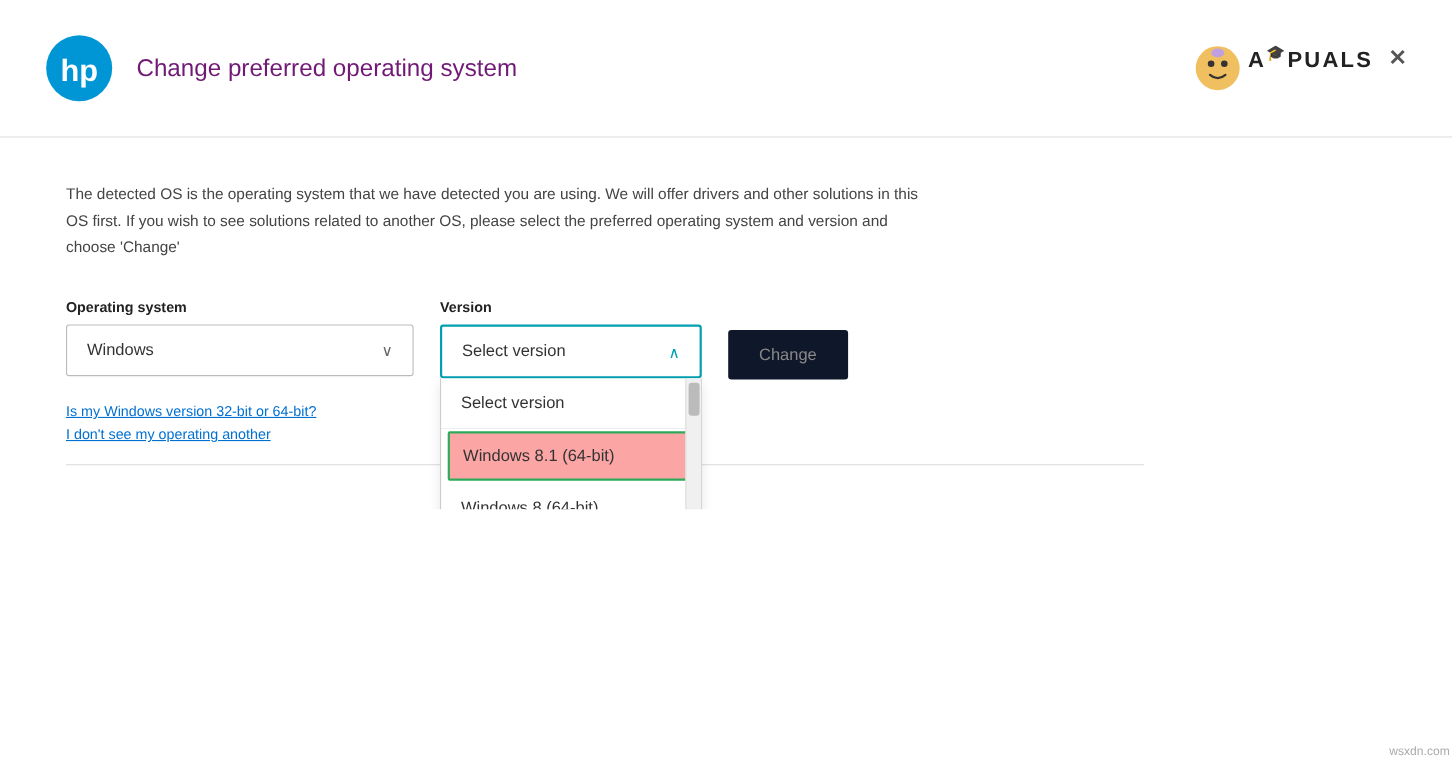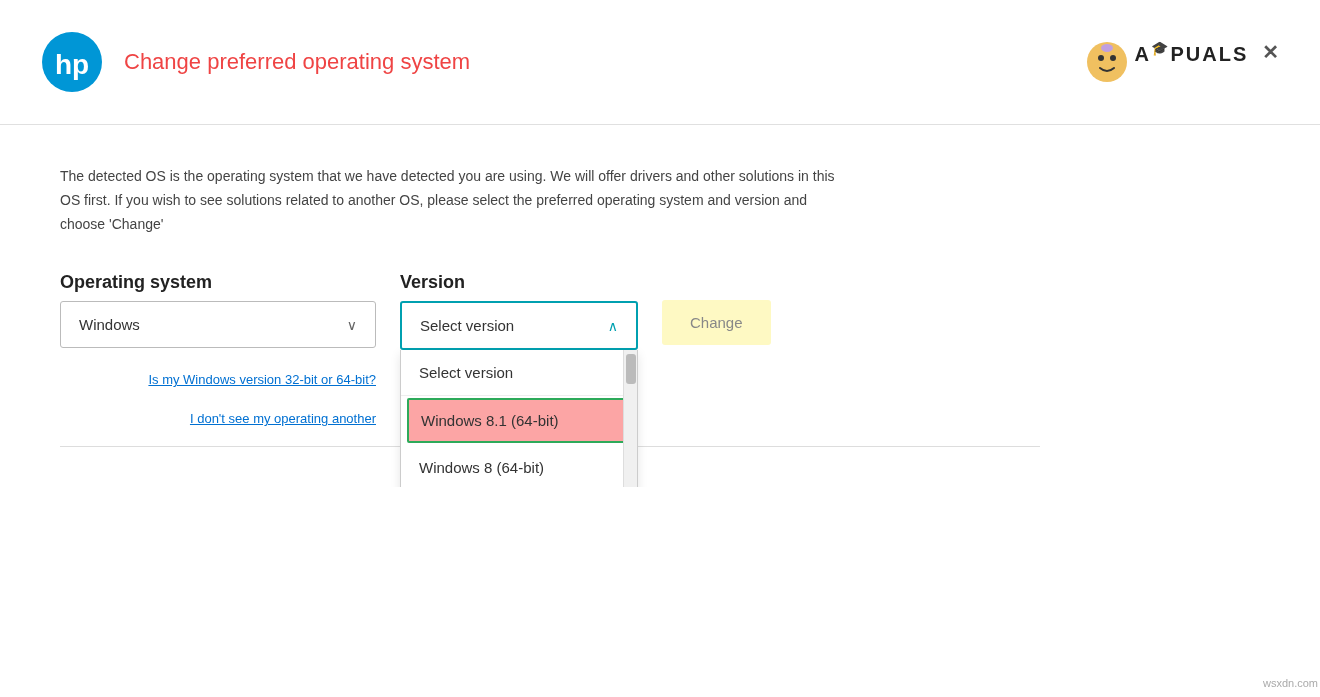--- a/index.html
+++ b/index.html
@@ -20,21 +20,21 @@
       gap: 20px;
     }
     .hp-logo {
       width: 64px;
       height: 64px;
       flex-shrink: 0;
     }
     .page-title {
       font-size: 22px;
       font-weight: 400;
-      color: #ef4444;
+      color: #701a75;
     }
 
     
     .appuals-brand {
       display: flex;
       align-items: flex-start;
       gap: 6px;
       font-size: 22px;
       font-weight: 700;
       color: #333;
@@ -72,21 +72,21 @@
       margin-bottom: 20px;
     }
 
     .field-group {
       display: flex;
       flex-direction: column;
       gap: 8px;
     }
 
     .field-label {
-      font-size: 18px;
+      font-size: 13px;
       font-weight: 700;
       color: #222;
     }
 
     
     .os-select {
       width: 316px;
       padding: 14px 18px;
       border: 1px solid #bbb;
       border-radius: 3px;
@@ -174,37 +174,36 @@
       background: #fca5a5;
       border: 2px solid #2daa5a;
       border-radius: 2px;
       margin: 2px 6px;
       padding: 12px 12px;
     }
 
     
     .change-btn {
       padding: 14px 28px;
-      background: #fef9c3;
+      background: #0f172a;
       border: none;
       border-radius: 3px;
       font-size: 15px;
       color: #888;
       cursor: pointer;
       margin-top: 28px;
       white-space: nowrap;
     }
 
     
     .links-section {
       margin-top: 10px;
       display: flex;
       flex-direction: column;
-      gap: 24px;
-      align-items: flex-end;
+      gap: 6px;
     }
     .support-link {
       color: #0070d2;
       text-decoration: underline;
       font-size: 13px;
       cursor: pointer;
     }
 
     
     .divider {

